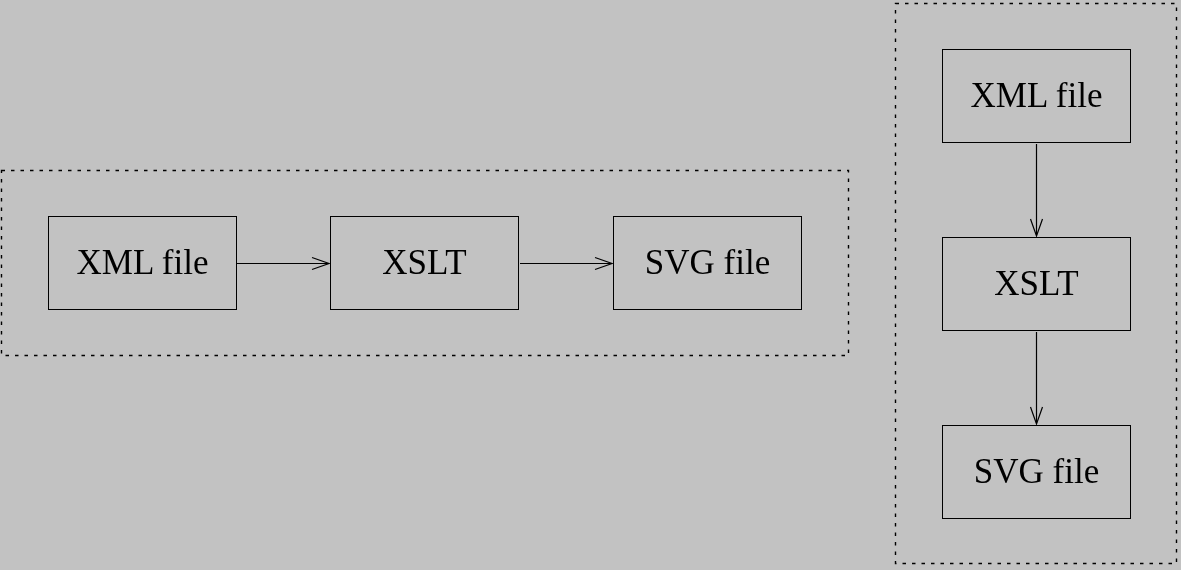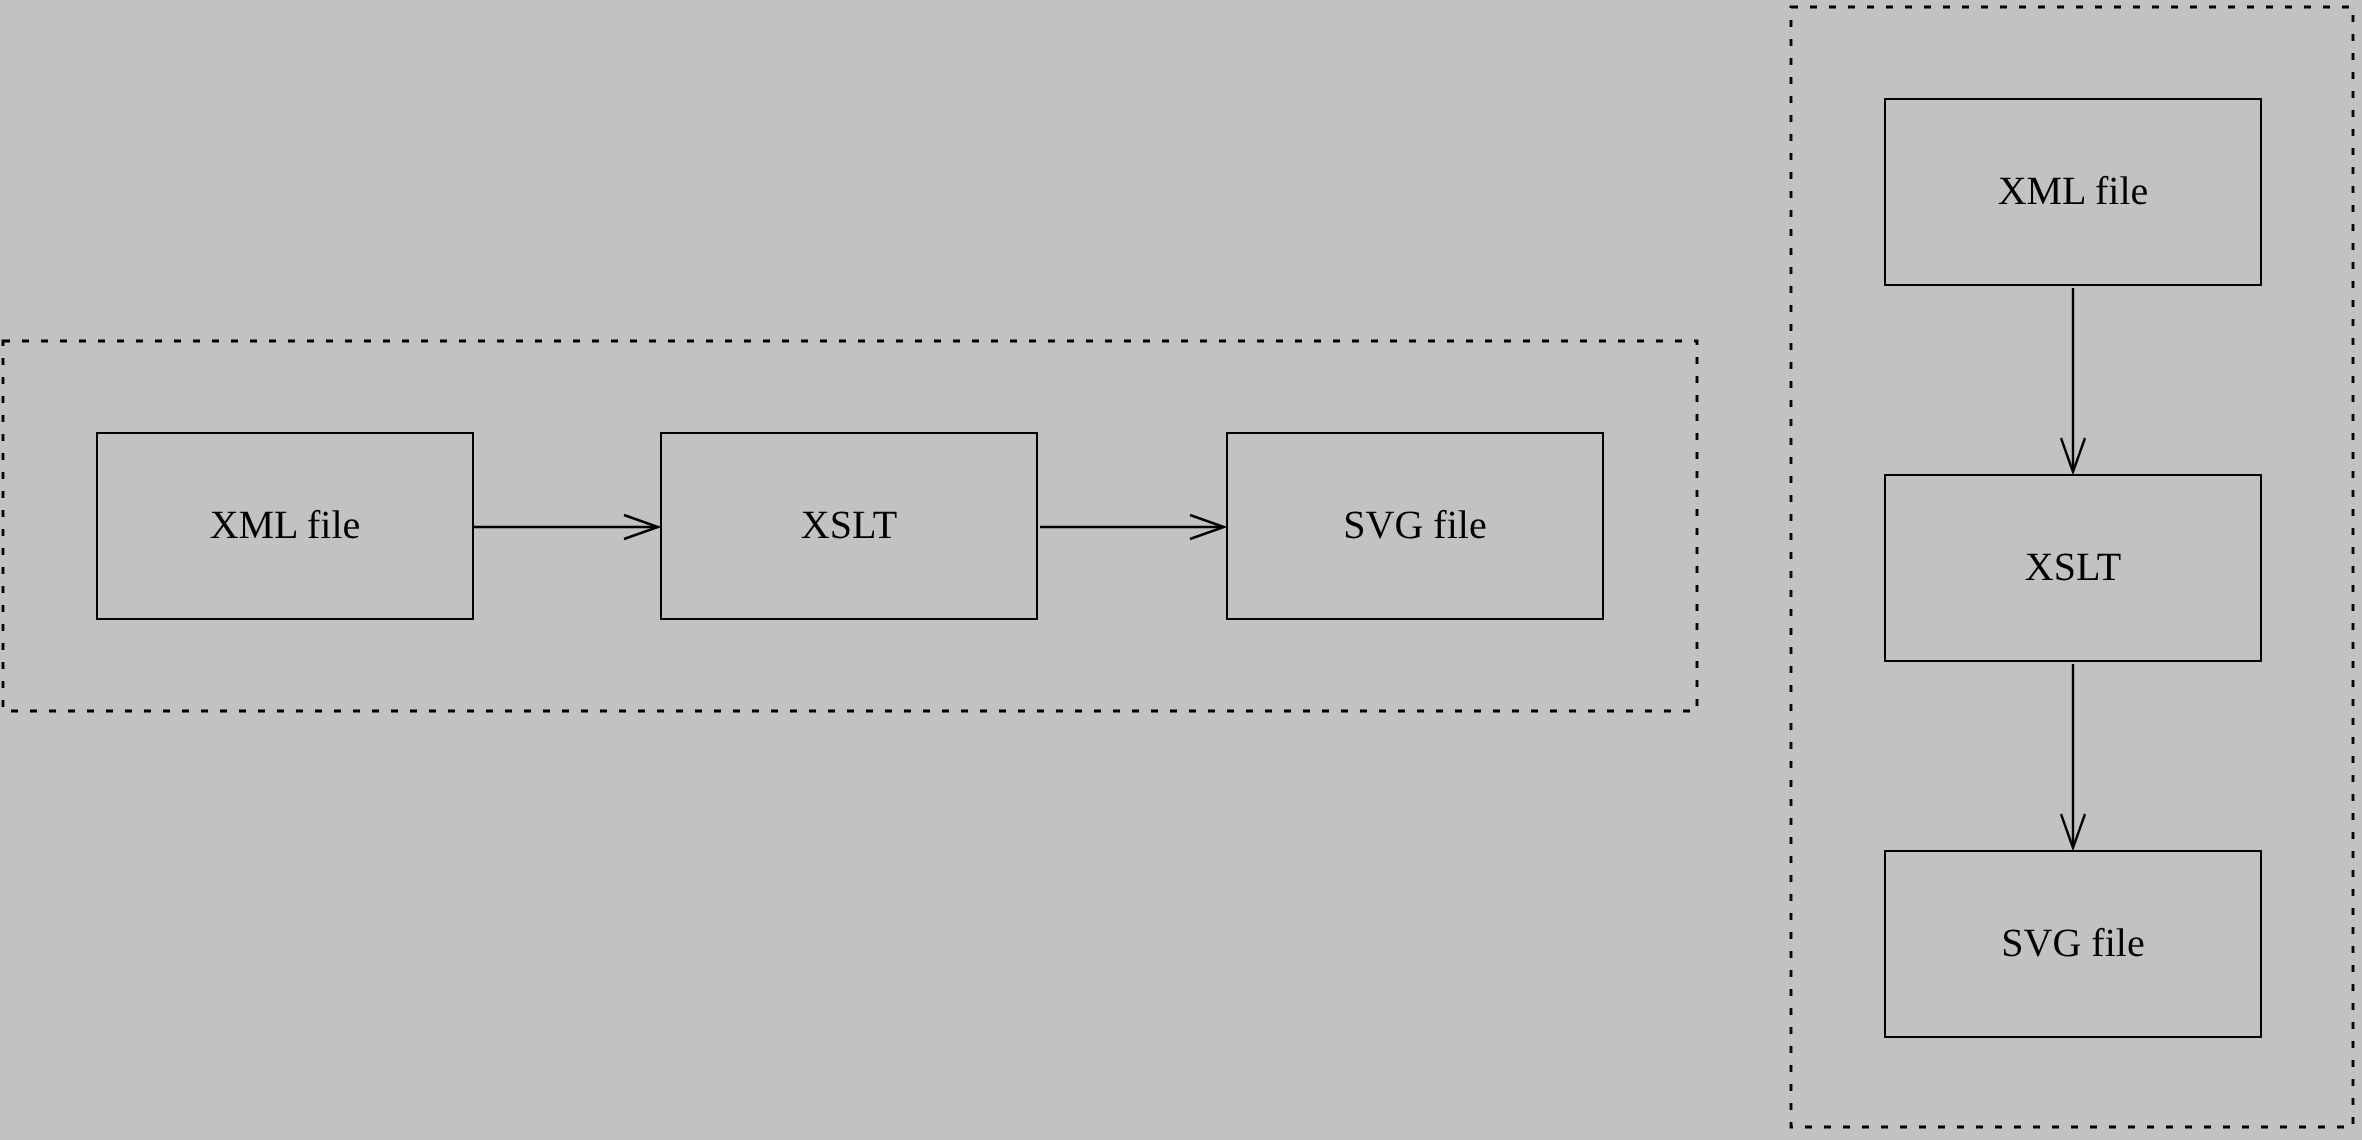--- a/index.html
+++ b/index.html
@@ -44,21 +44,21 @@
     width: 189px;
     height: 94px;
     border: 1px solid #000000;
     background: #c2c2c2;
     display: flex;
     align-items: center;
     justify-content: center;
     box-sizing: border-box;
   }
   .node-label {
-    font-size: 20px;
+    font-size: 35px;
     color: #000000;
     white-space: nowrap;
   }
 </style>
 </head>
 <body>
 
 <div class="canvas">
 
   <svg class="overlay" viewBox="0 0 1181 570" xmlns="http://www.w3.org/2000/svg">

